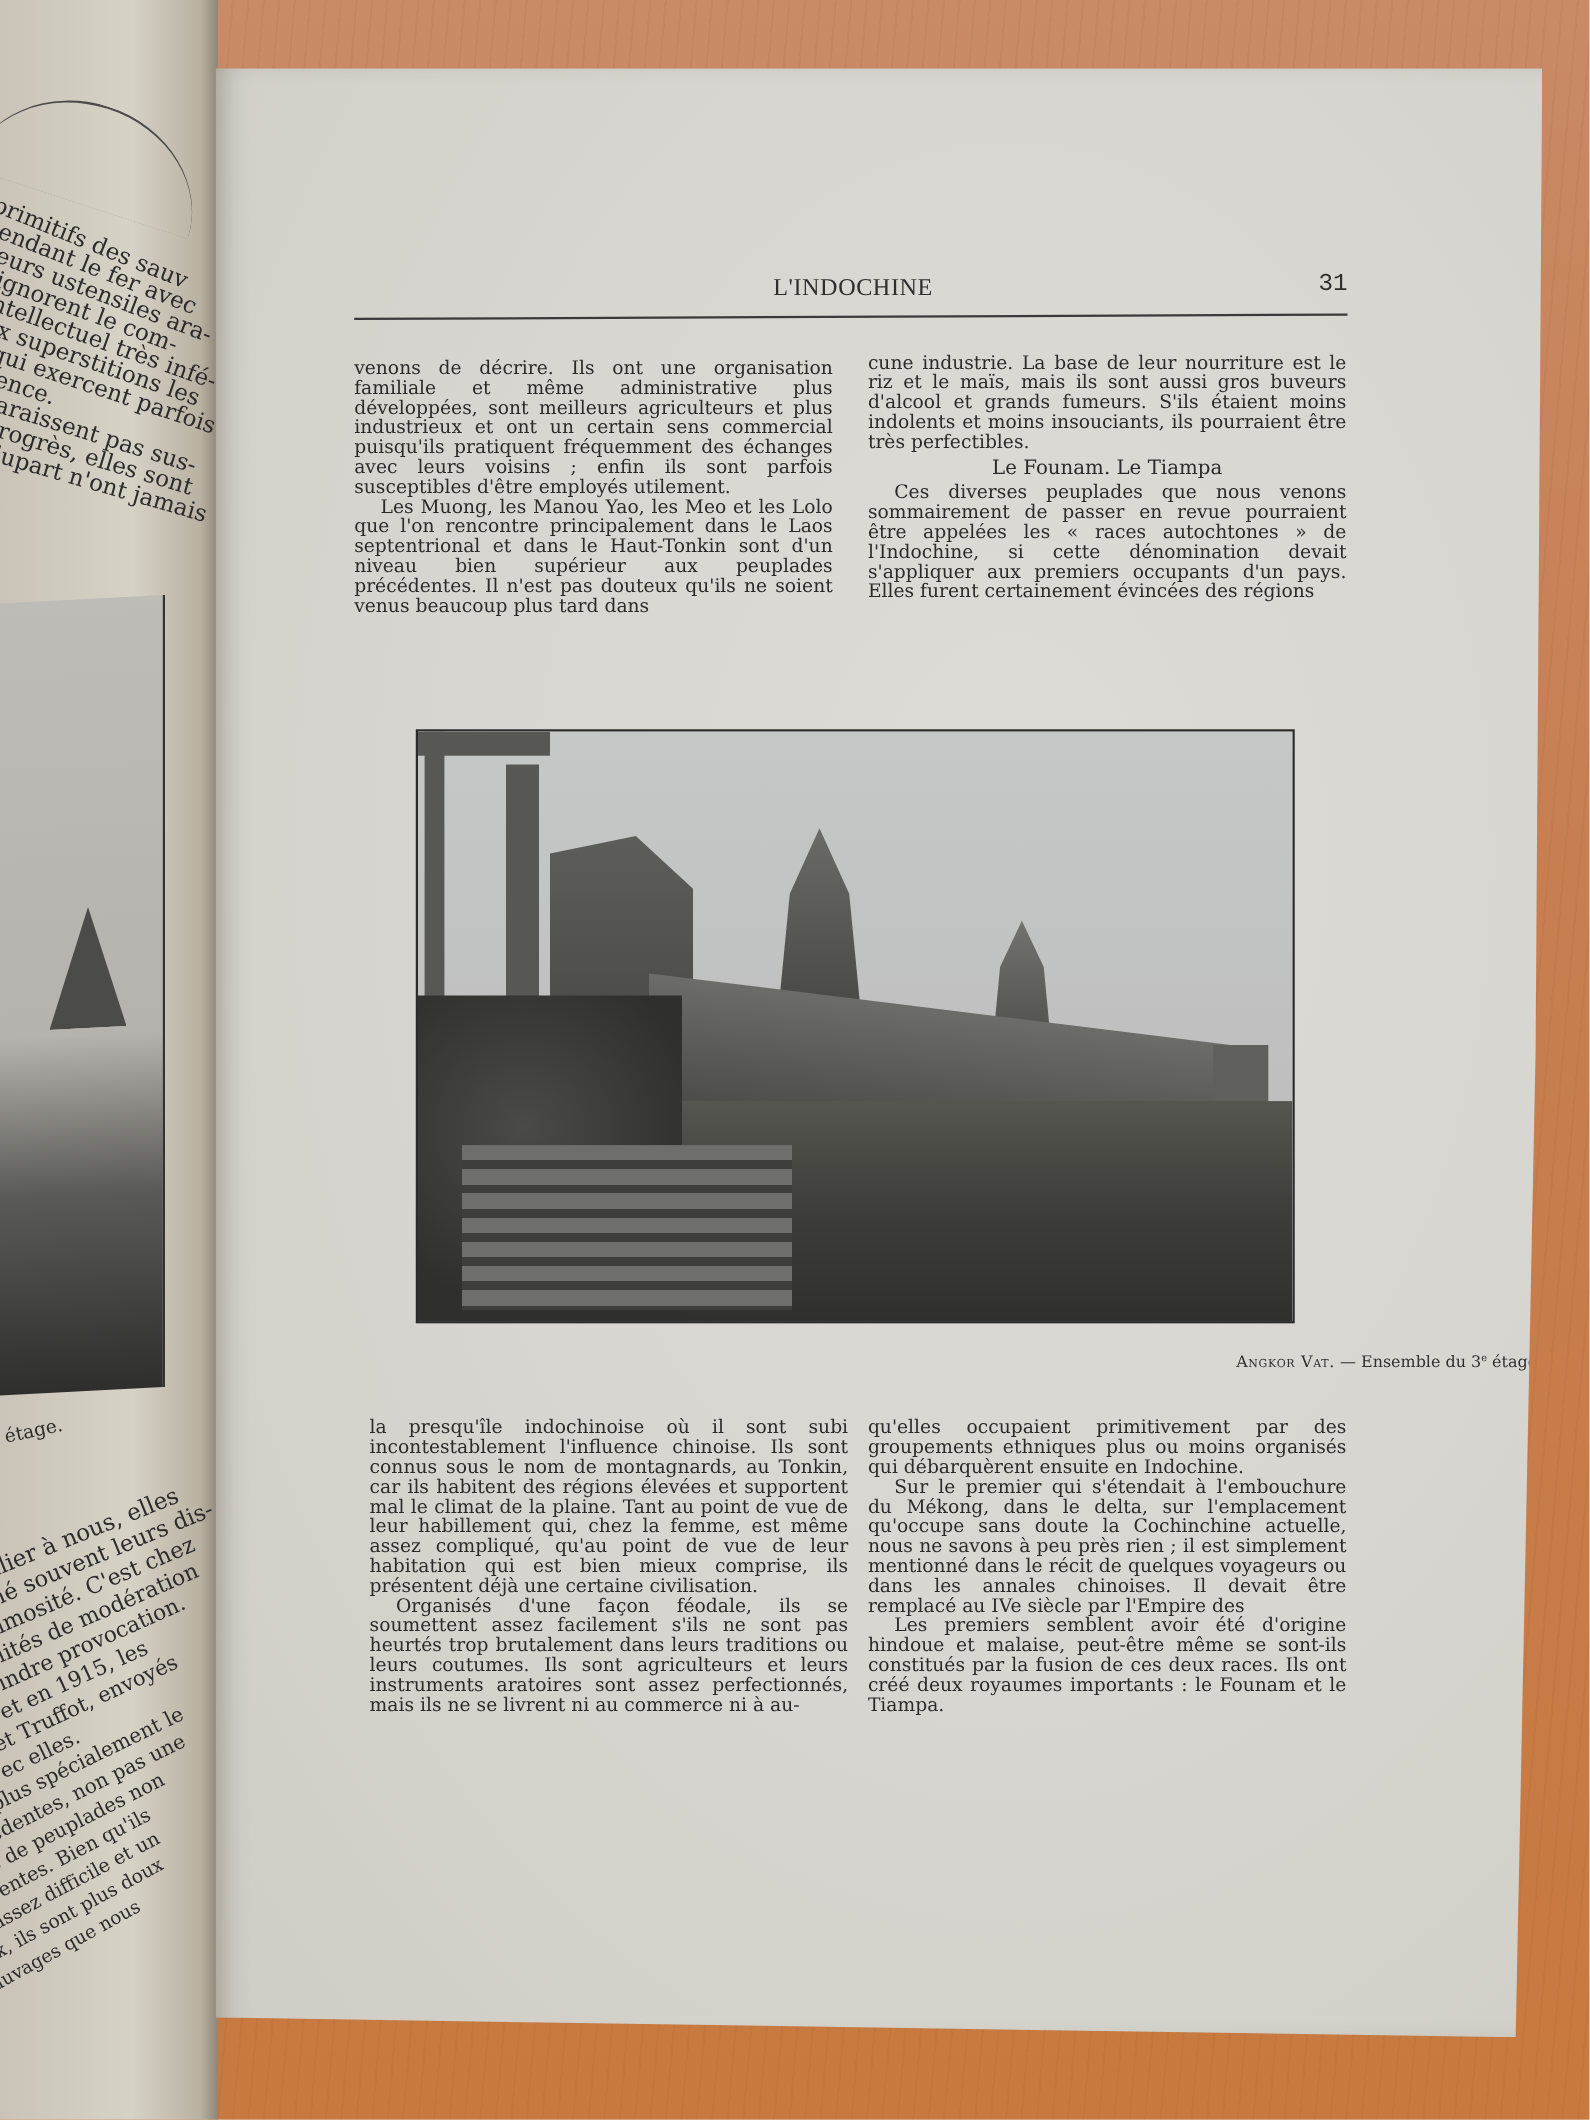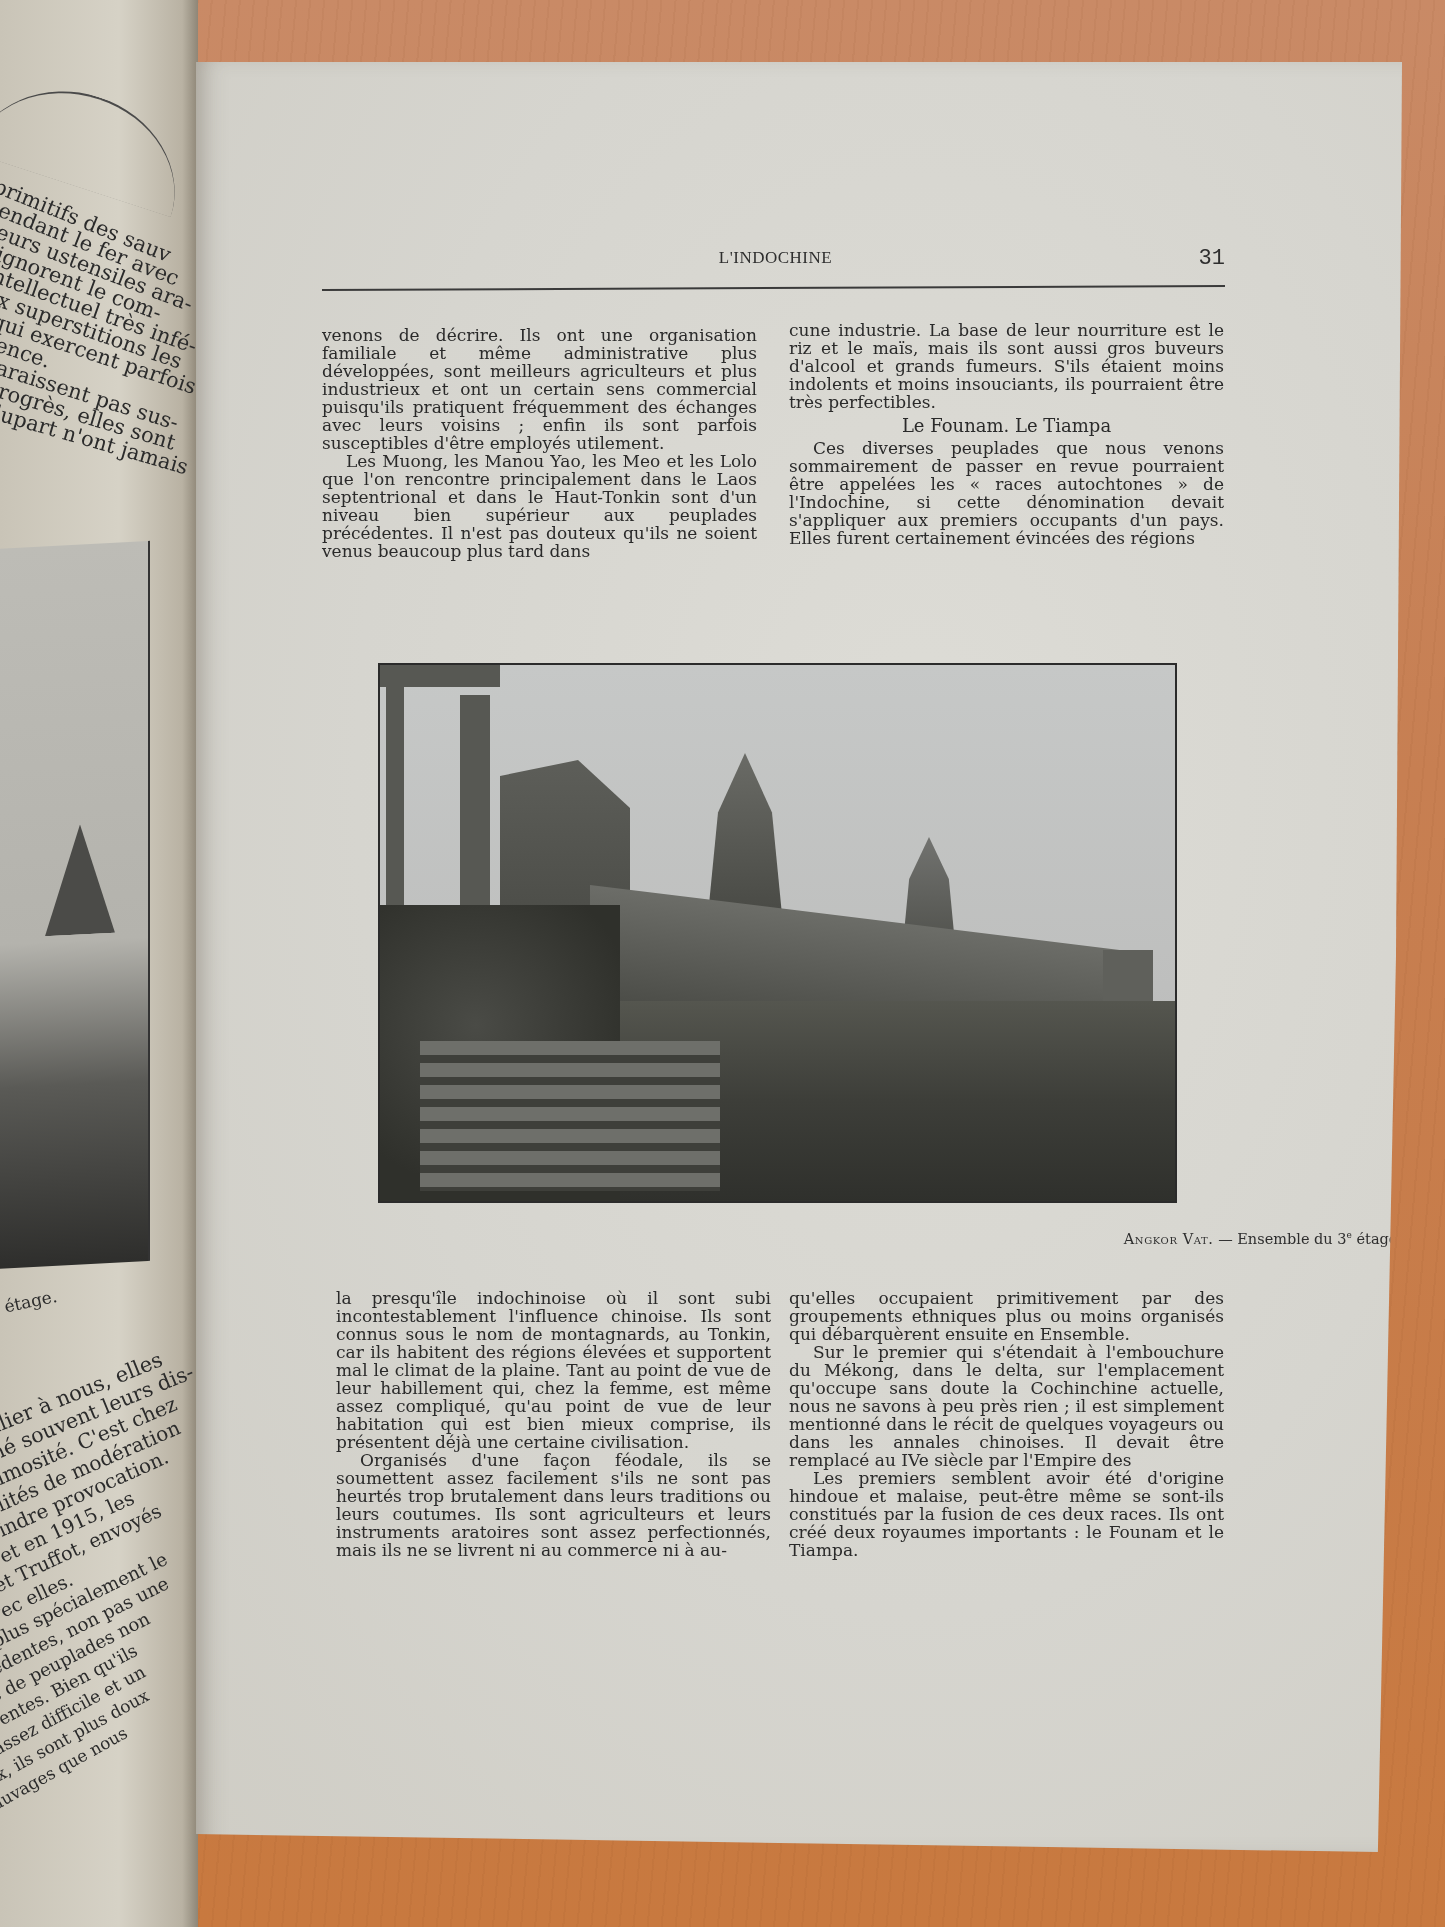--- a/index.html
+++ b/index.html
@@ -43,21 +43,21 @@
     position:absolute; left:196px; top:62px; width:1206px; height:1790px;
     background: radial-gradient(ellipse at 60% 40%, #dddcd6 0%, #d6d5cf 55%, #cfcdc5 100%);
     box-shadow: inset 18px 0 24px -12px rgba(80,70,55,0.35);
     clip-path: polygon(0 0, 100% 0, 99.5% 50%, 98% 100%, 0 99%);
   }
   .running-head {
     position:absolute; left:126px; top:186px; width:903px; height:30px;
   }
   .running-title {
     position:absolute; left:4px; right:0; text-align:center; top:0;
-    font-family: "Liberation Serif", serif; font-size:17px; letter-spacing:0.5px; color:#2e2e2e;
+    font-family: "Liberation Serif", serif; font-size:22px; letter-spacing:0.5px; color:#2e2e2e;
   }
   .page-number {
     position:absolute; right:0; top:-2px;
     font-family: Liberation Mono, monospace; font-size:22px; color:#2e2e2e;
   }
   .head-rule {
     position:absolute; left:126px; top:225px; width:903px; height:0;
     border-top:2px solid #3a3a3a; transform: rotate(-0.25deg);
   }
   .col {
@@ -170,17 +170,17 @@
   <div class="caption">
     <span class="sc">Angkor Vat.</span><span> — </span><span>Ensemble du 3</span><sup>e</sup><span> étage.</span>
   </div>
 
   <div class="col" style="left:140px; top:1227px;">
     <p>la presqu'île indochinoise où il sont subi incontestablement l'influence chinoise. Ils sont connus sous le nom de montagnards, au Tonkin, car ils habitent des régions élevées et supportent mal le climat de la plaine. Tant au point de vue de leur habillement qui, chez la femme, est même assez compliqué, qu'au point de vue de leur habitation qui est bien mieux comprise, ils présentent déjà une certaine civilisation.</p>
     <p class="indent">Organisés d'une façon féodale, ils se soumettent assez facilement s'ils ne sont pas heurtés trop brutalement dans leurs traditions ou leurs coutumes. Ils sont agriculteurs et leurs instruments aratoires sont assez perfectionnés, mais ils ne se livrent ni au commerce ni à au-</p>
   </div>
 
   <div class="col" style="left:593px; top:1227px;">
-    <p>qu'elles occupaient primitivement par des groupements ethniques plus ou moins organisés qui débarquèrent ensuite en Ensemble.</p>
+    <p>qu'elles occupaient primitivement par des groupements ethniques plus ou moins organisés qui débarquèrent ensuite en Indochine.</p>
     <p class="indent">Sur le premier qui s'étendait à l'embouchure du Mékong, dans le delta, sur l'emplacement qu'occupe sans doute la Cochinchine actuelle, nous ne savons à peu près rien ; il est simplement mentionné dans le récit de quelques voyageurs ou dans les annales chinoises. Il devait être remplacé au IVe siècle par l'Empire des</p>
     <p class="indent">Les premiers semblent avoir été d'origine hindoue et malaise, peut-être même se sont-ils constitués par la fusion de ces deux races. Ils ont créé deux royaumes importants : le Founam et le Tiampa.</p>
   </div>
 </div>
 
 </body></html>

